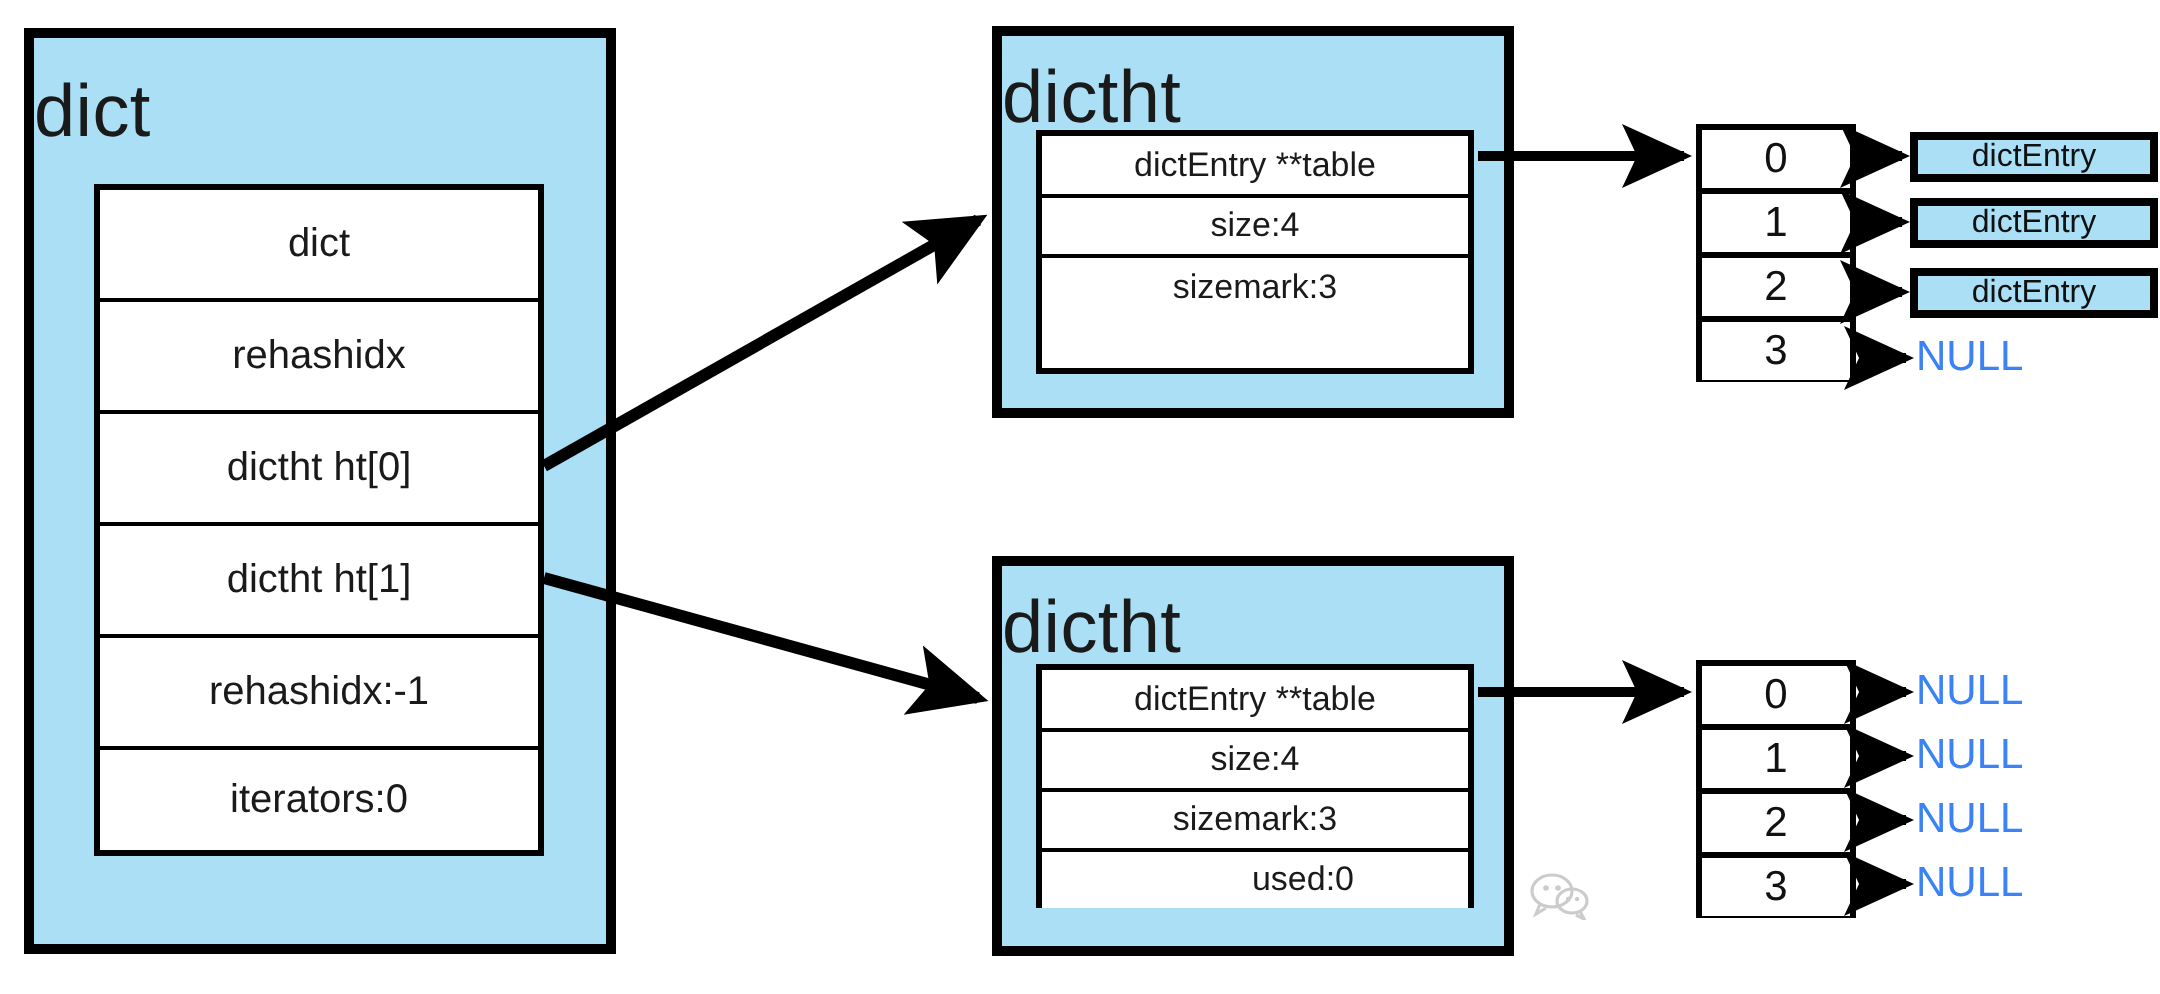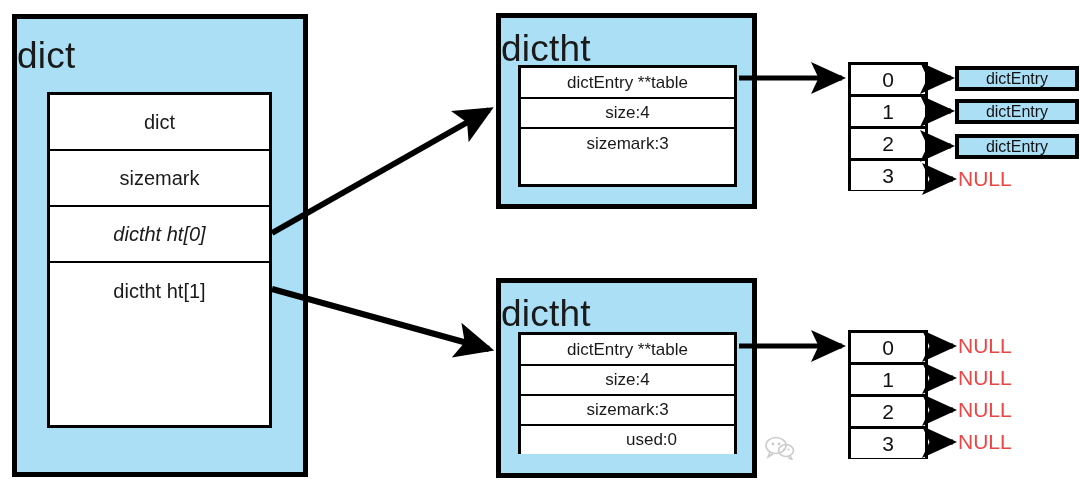--- a/index.html
+++ b/index.html
@@ -81,21 +81,21 @@
     align-items: center;
     justify-content: center;
     font-size: 16px;
     color: #111111;
   }
 
   
   .null-label {
     position: absolute;
     font-size: 21px;
-    color: #ef4444;
+    color: #3b82f6;
     white-space: nowrap;
   }
 
   
   #arrows {
     position: absolute;
     left: 0;
     top: 0;
     width: 1080px;
     height: 497px;
@@ -125,27 +125,33 @@
 <div id="canvas">
 
   <div class="struct-box" style="left:12px; top:14px; width:296px; height:463px;">
     <div class="struct-title" style="top:16px;">dict</div>
   </div>
   <div class="field-table" style="left:47px; top:92px; width:225px; height:336px;">
     <div class="field-row" style="height:56px; font-size:20px;">
       <span>dict</span>
     </div>
     <div class="field-row" style="height:56px; font-size:20px;">
-      <span>sizemark</span>
-    </div>
-    <div class="field-row" style="height:56px; font-size:20px;font-style:italic;">
+      <span>rehashidx</span>
+    </div>
+    <div class="field-row" style="height:56px; font-size:20px;">
       <span>dictht ht[0]</span>
     </div>
     <div class="field-row" style="height:56px; font-size:20px;">
       <span>dictht ht[1]</span>
+    </div>
+    <div class="field-row" style="height:56px; font-size:20px;">
+      <span>rehashidx:-1</span>
+    </div>
+    <div class="field-row" style="height:50px; font-size:20px;">
+      <span>iterators:0</span>
     </div>
   </div>
 
   <div class="struct-box" style="left:496px; top:13px; width:261px; height:196px;">
     <div class="struct-title" style="top:10px;">dictht</div>
   </div>
   <div class="field-table" style="left:518px; top:65px; width:219px; height:122px;">
     <div class="field-row" style="height:31px; font-size:17px;">
       <span>dictEntry **table</span>
     </div>

